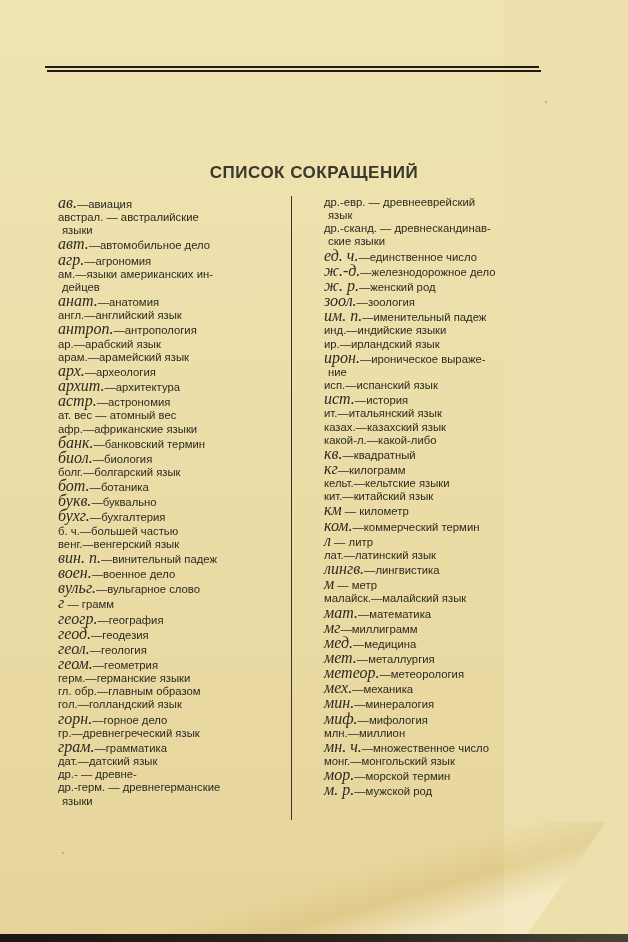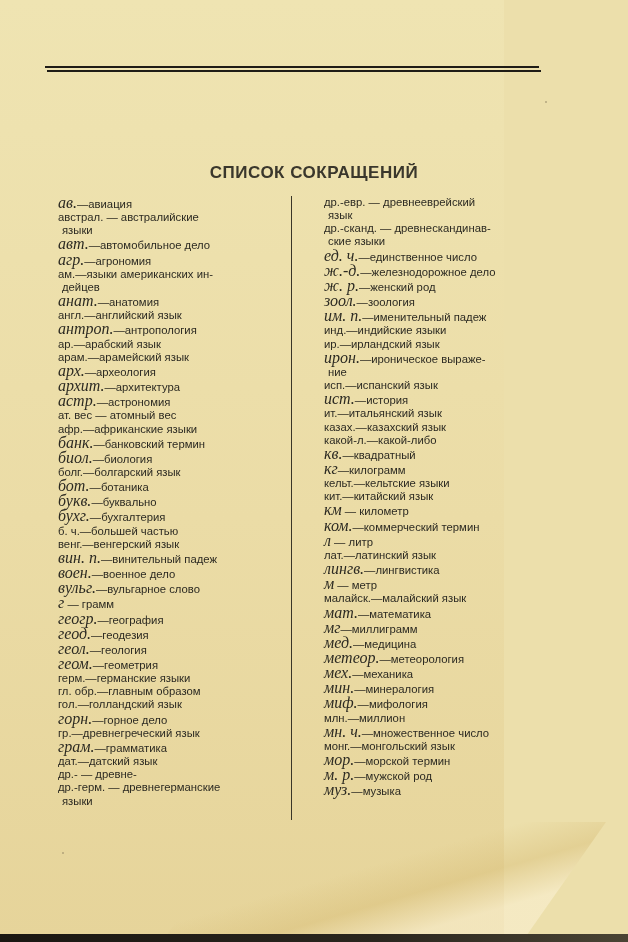--- a/index.html
+++ b/index.html
@@ -130,30 +130,30 @@
       <div class="entry"><span class="abbr it">км</span><span> — </span><span>километр</span></div>
       <div class="entry"><span class="abbr it">ком.</span><span>—</span><span>коммерческий термин</span></div>
       <div class="entry"><span class="abbr it">л</span><span> — </span><span>литр</span></div>
       <div class="entry"><span class="abbr">лат.</span><span>—</span><span>латинский язык</span></div>
       <div class="entry"><span class="abbr it">лингв.</span><span>—</span><span>лингвистика</span></div>
       <div class="entry"><span class="abbr it">м</span><span> — </span><span>метр</span></div>
       <div class="entry"><span class="abbr">малайск.</span><span>—</span><span>малайский язык</span></div>
       <div class="entry"><span class="abbr it">мат.</span><span>—</span><span>математика</span></div>
       <div class="entry"><span class="abbr it">мг</span><span>—</span><span>миллиграмм</span></div>
       <div class="entry"><span class="abbr it">мед.</span><span>—</span><span>медицина</span></div>
+      <div class="entry"><span class="abbr it">мет.</span><span>—</span><span>металлургия</span></div>
       <div class="entry"><span class="abbr it">метеор.</span><span>—</span><span>метеорология</span></div>
       <div class="entry"><span class="abbr it">мех.</span><span>—</span><span>механика</span></div>
       <div class="entry"><span class="abbr it">мин.</span><span>—</span><span>минералогия</span></div>
       <div class="entry"><span class="abbr it">миф.</span><span>—</span><span>мифология</span></div>
       <div class="entry"><span class="abbr">млн.</span><span>—</span><span>миллион</span></div>
       <div class="entry"><span class="abbr it">мн. ч.</span><span>—</span><span>множественное число</span></div>
       <div class="entry"><span class="abbr">монг.</span><span>—</span><span>монгольский язык</span></div>
       <div class="entry"><span class="abbr it">мор.</span><span>—</span><span>морской термин</span></div>
       <div class="entry"><span class="abbr it">м. р.</span><span>—</span><span>мужской род</span></div>
-      <div class="entry"><span class="abbr it">муз.</span><span>—</span><span>музыка</span></div>
     </div>
 
   <span class="speck" style="left:545px;top:101px"></span>
   <span class="speck" style="left:62px;top:852px"></span>
 
   <div class="shade"></div>
   <div class="bottom-bar"></div>
 </div>
 
 </body></html>

